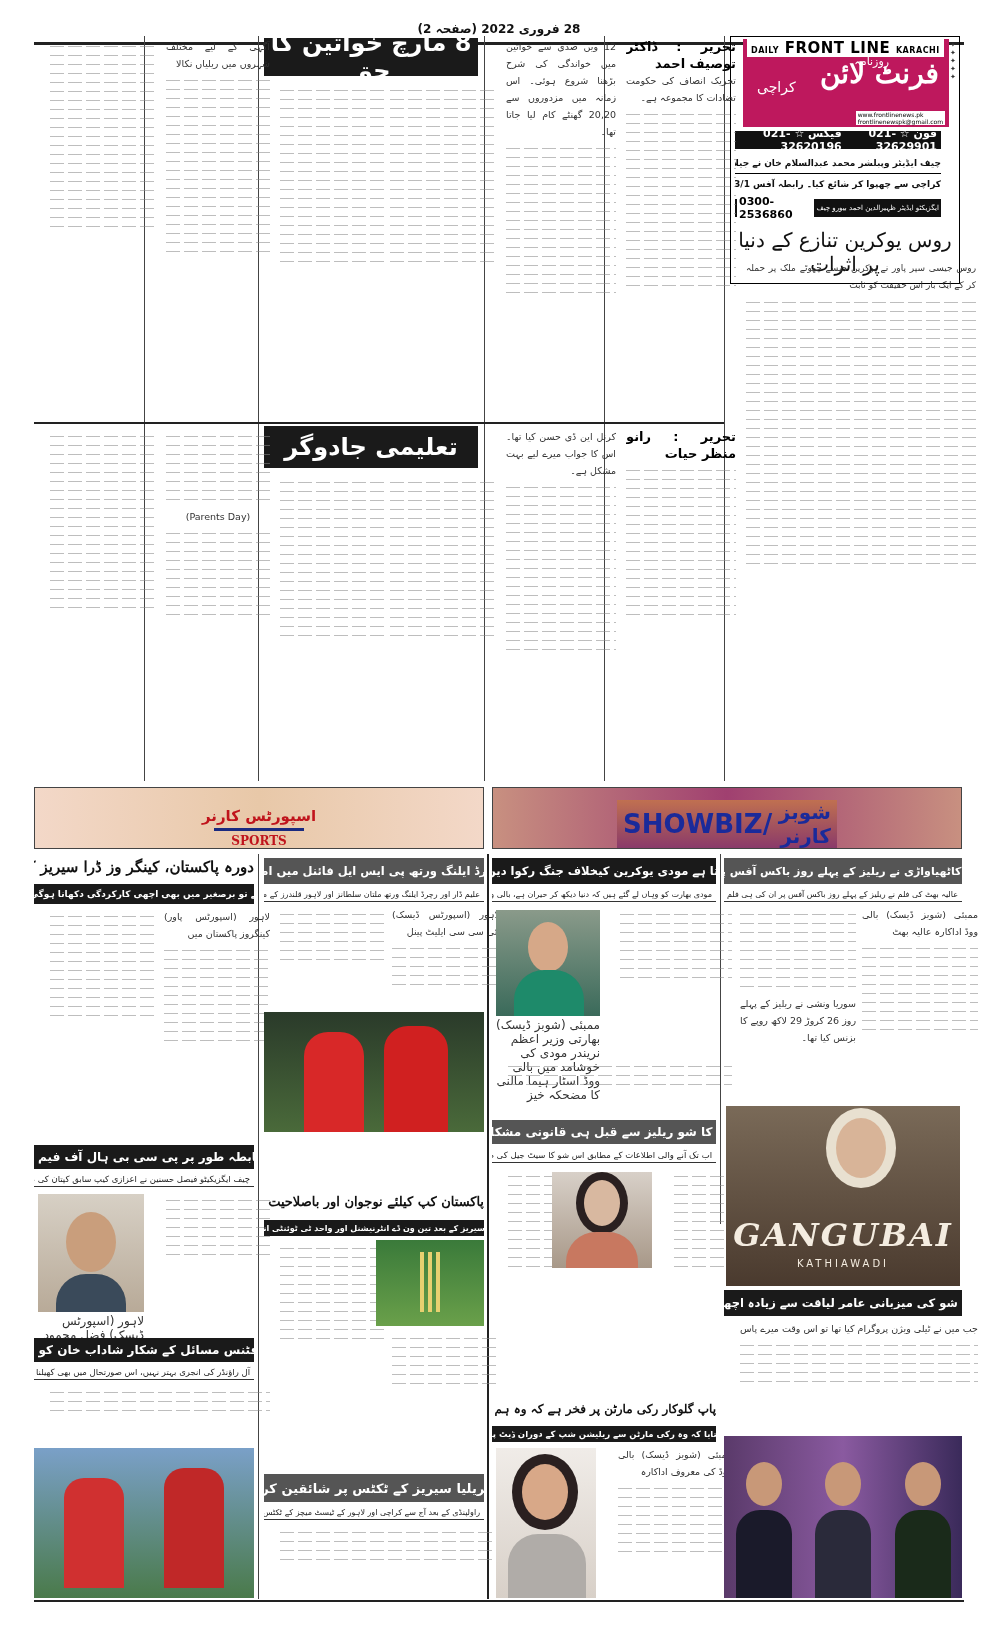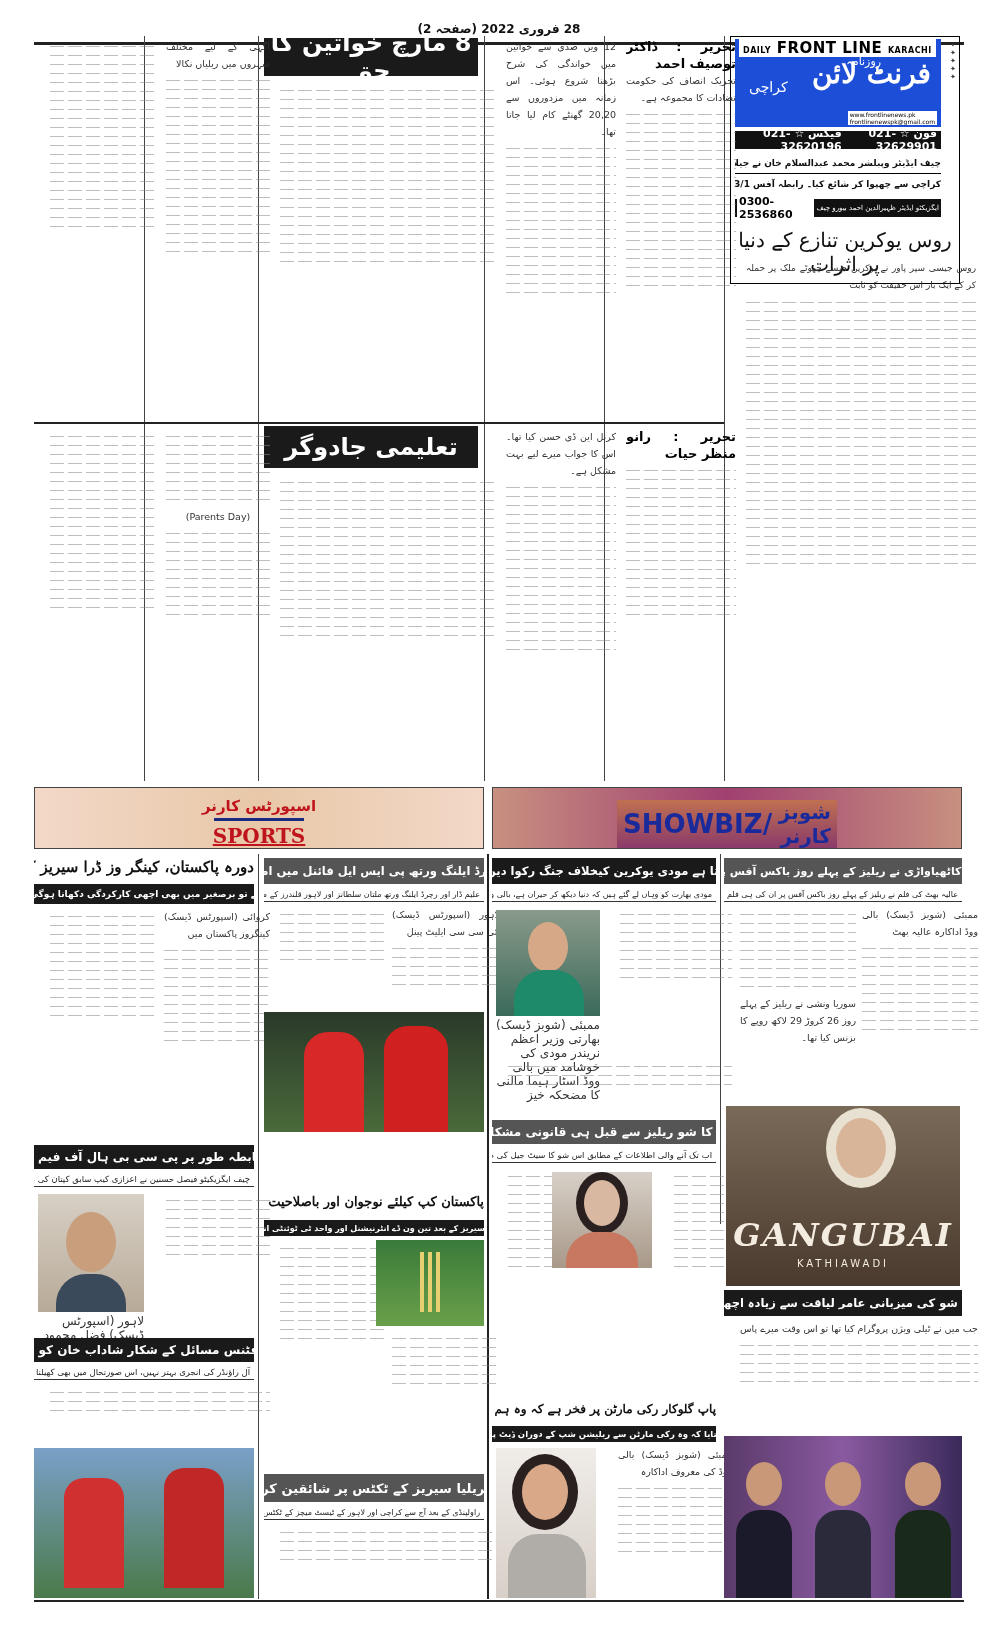--- a/index.html
+++ b/index.html
@@ -13,21 +13,21 @@
   .col { position: absolute; overflow: hidden; direction: rtl; text-align: justify; font-size: 9.5px; line-height: 17px; color: #333; margin-left: 16px; }
   .filler { display: block; height: 1px; background: repeating-linear-gradient(90deg, #888 0 14px, transparent 14px 18px); margin: 8px 0; opacity: .55; }
   .black-head { background: #1a1a1a; color: #fff; text-align: center; font-weight: bold; direction: rtl; display: flex; align-items: center; justify-content: center; }
   .grey-head { background: #555; color: #fff; text-align: center; font-weight: bold; direction: rtl; display: flex; align-items: center; justify-content: center; }
   .byline { font-weight: bold; font-size: 13px; direction: rtl; color: #000; }
   .subhead { font-size: 10px; direction: rtl; text-align: right; color: #222; border-bottom: 1px solid #333; padding: 2px 4px; white-space: nowrap; overflow: hidden; }
   .photo { position: absolute; background: #888; overflow: hidden; }
   .caption { position: absolute; font-size: 12px; direction: rtl; color: #333; }
   
   .mast { position: absolute; left: 696px; top: 14px; width: 230px; height: 248px; border: 1px solid #000; }
-  .mast-top { position: absolute; left: 4px; top: 2px; width: 206px; height: 88px; background: #1d4ed8; color: #fff; }
+  .mast-top { position: absolute; left: 12px; top: 2px; width: 206px; height: 88px; background: #be185d; color: #fff; }
   .mast-en { position: absolute; left: 4px; top: 0; font-weight: bold; font-size: 15px; background: #fff; color: #000; padding: 0 4px; letter-spacing: .5px; }
   .mast-en small { font-size: 8px; }
   .mast-ur { position: absolute; right: 10px; top: 18px; font-size: 28px; font-weight: bold; direction: rtl; font-family: "DejaVu Serif", serif; }
   .mast-web { position: absolute; right: 4px; bottom: 2px; font-size: 6px; background: #fff; color: #000; padding: 0 2px; }
   .mast-phones { position: absolute; left: 4px; top: 94px; width: 206px; height: 18px; background: #111; color: #fff; font-size: 11px; font-weight: bold; display: flex; justify-content: space-between; align-items: center; padding: 0 4px; direction: rtl; }
   .mast-info { position: absolute; left: 4px; top: 116px; width: 206px; font-size: 9px; direction: rtl; text-align: center; line-height: 20px; font-weight: bold; }
   .mast-editor { position: absolute; left: 4px; top: 162px; width: 206px; height: 18px; background: #111; color: #fff; font-size: 7px; display: flex; align-items: center; justify-content: space-between; direction: rtl; padding: 0 2px; }
   .mast-editor b { background: #fff; color: #000; font-size: 11px; padding: 0 2px; direction: ltr; }
   .mast-side { position: absolute; right: 2px; top: 4px; width: 12px; height: 86px; font-size: 7px; writing-mode: vertical-rl; color: #333; }
   .edit-title { position: absolute; left: 696px; top: 206px; width: 230px; text-align: center; font-size: 20px; font-weight: normal; direction: rtl; font-family: "DejaVu Serif", serif; }
@@ -378,21 +378,21 @@
       <span class="filler"></span>
       <span class="filler"></span>
   </div>
 
   <div class="banner" style="left:0;width:450px;background:linear-gradient(90deg,#f3d8c8,#e8c8a8,#f3d8c8);">
     <div class="ph"></div>
     <div class="ph"></div>
     <div class="mid">
       <div style="color:#c0141c;font-weight:bold;font-size:15px;direction:rtl;">اسپورٹس کارنر</div>
       <div style="width:90px;height:3px;background:#1a2a80;margin:3px 0;"></div>
-      <div style="color:#c0141c;font-weight:bold;font-size:20px;font-family:'DejaVu Serif',serif;text-decoration:underline;">SPORTS</div>
+      <div style="color:#c0141c;font-weight:bold;font-size:12px;font-family:'DejaVu Serif',serif;">SPORTS</div>
     </div>
     <div class="ph"></div>
     <div class="ph"></div>
   </div>
   <div class="banner" style="left:458px;width:470px;background:linear-gradient(90deg,#c89080,#a04070,#c89080);">
     <div class="ph" style="flex:0 0 58px;"></div>
     <div class="ph" style="flex:0 0 58px;"></div>
     <div class="mid" style="flex-direction:row;flex:1;background:linear-gradient(180deg,#c07050,#8a3a6a);">
       <span style="color:#1a2a9a;font-weight:bold;font-size:26px;">SHOWBIZ</span>
       <span style="color:#1a2a9a;font-weight:bold;font-size:26px;">/</span>
@@ -416,21 +416,21 @@
       <span class="filler"></span>
       <span class="filler"></span>
       <span class="filler"></span>
       <span class="filler"></span>
       <span class="filler"></span>
       <span class="filler"></span>
       <span class="filler"></span>
       <span class="filler"></span>
   </div>
   <div class="col" style="left:114px;top:886px;width:106px;height:200px;">
-    <div>کروائی (اسپورٹس ڈیسک) کینگروز پاکستان میں</div>
+    <div>لاہور (اسپورٹس پاور) کینگروز پاکستان میں</div>
     <span class="filler"></span>
       <span class="filler"></span>
       <span class="filler"></span>
       <span class="filler"></span>
       <span class="filler"></span>
       <span class="filler"></span>
       <span class="filler"></span>
       <span class="filler"></span>
       <span class="filler"></span>
       <span class="filler"></span>

